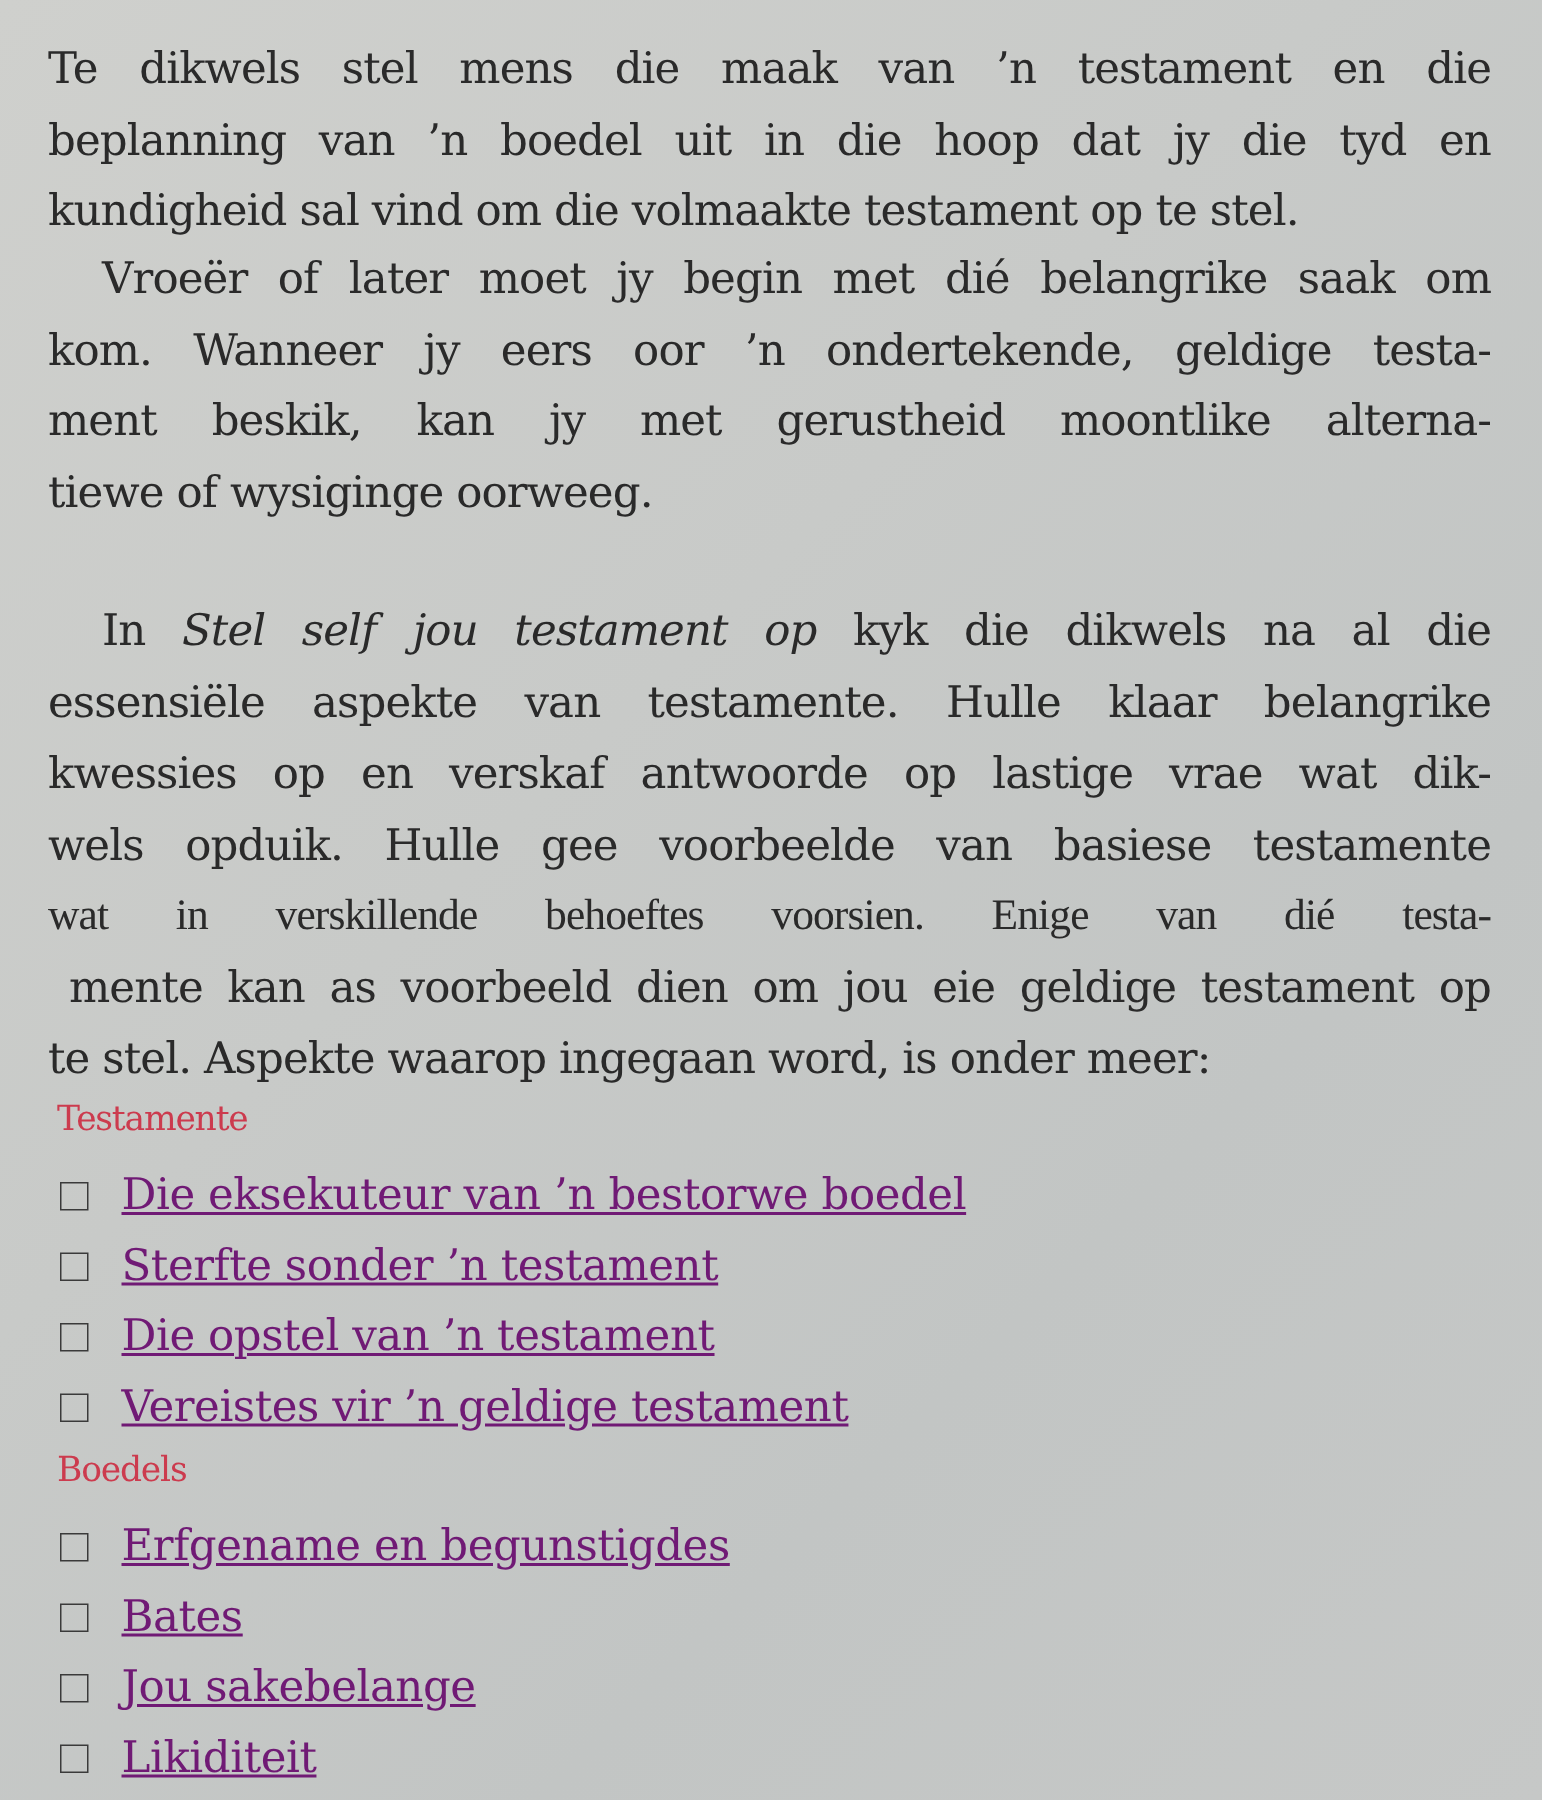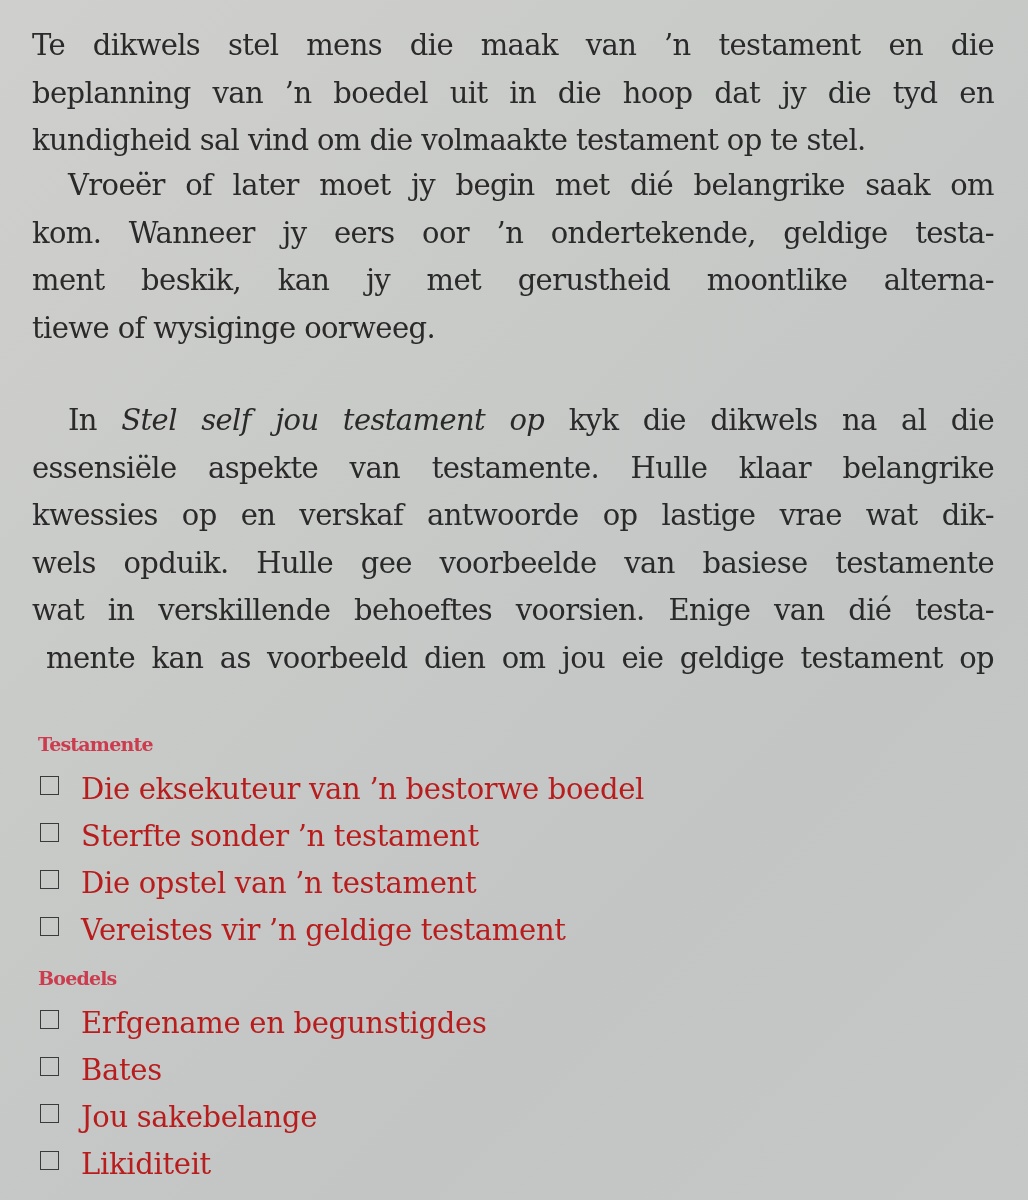--- a/index.html
+++ b/index.html
@@ -17,28 +17,28 @@
       text-align: justify;
       margin: 0;
       transform-origin: left top;
     }
     .para .indent { display: inline-block; width: 36px; }
     .para em { font-style: italic; }
     .line { display: block; white-space: nowrap; text-align-last: justify; text-align: justify; }
     .line.last { text-align-last: left; }
     .heading {
       position: absolute; left: 38px;
-      font-family: "DejaVu Serif", serif; font-weight: bold;
-      color: #cc3b4e; font-size: 19px; letter-spacing: -0.8px;
+      font-family: "DejaVu Serif", serif; font-weight: normal;
+      color: #cc3b4e; font-size: 23px; letter-spacing: -0.8px;
       margin: 0;
     }
     .list { position: absolute; left: 40px; margin: 0; padding: 0; list-style: none; }
     .list li {
-      height: 47px; display: flex; 
-      font-size: 29px; letter-spacing: -0.3px; color: #b91c1c;
+      height: 47px; display: flex; align-items: center;
+      font-size: 29px; letter-spacing: -0.3px; color: #701a75; text-decoration: underline;
     }
     .checkbox {
       width: 19px; height: 19px; border: 1.6px solid #3a3a3a;
       margin-right: 22px; flex: 0 0 auto; box-sizing: border-box; margin-top: 4px;
     }
   </style>
 </head>
 <body>
 
 <div class="page">
@@ -54,22 +54,23 @@
     <span class="line" style="display: block;">kom. Wanneer jy eers oor ’n ondertekende, geldige testa-</span>
     <span class="line" style="display: block;">ment beskik, kan jy met gerustheid moontlike alterna-</span>
     <span class="line last" style="display: block;">tiewe of wysiginge oorweeg.</span>
   </div>
 
   <div class="para" style="top:397px;">
     <span class="line" style="display: block;"><span class="indent"></span><span>In </span><em>Stel self jou testament op</em><span> kyk die dikwels na al die</span></span>
     <span class="line" style="display: block;">essensiële aspekte van testamente. Hulle klaar belangrike</span>
     <span class="line" style="display: block;">kwessies op en verskaf antwoorde op lastige vrae wat dik-</span>
     <span class="line" style="display: block;">wels opduik. Hulle gee voorbeelde van basiese testamente</span>
-    <span class="line" style="display: block;">wat in verskillende behoeftes voorsien. Enige van dié testa-</span>
+    <span class="line" style="display: block; font-family: Liberation Serif, serif;">wat in verskillende behoeftes voorsien. Enige van dié testa-</span>
     <span class="line" style="display: block; margin-left: 14px;">mente kan as voorbeeld dien om jou eie geldige testament op</span>
+    <span class="line last" style="display: block;">te stel. Aspekte waarop ingegaan word, is onder meer:</span>
   </div>
 
   <h2 class="heading" style="top:733px;">Testamente</h2>
   <ul class="list" style="top:772px;">
     <li>
         <span class="checkbox"></span>
         <span>Die eksekuteur van ’n bestorwe boedel</span>
       </li>
     <li>
         <span class="checkbox"></span>

